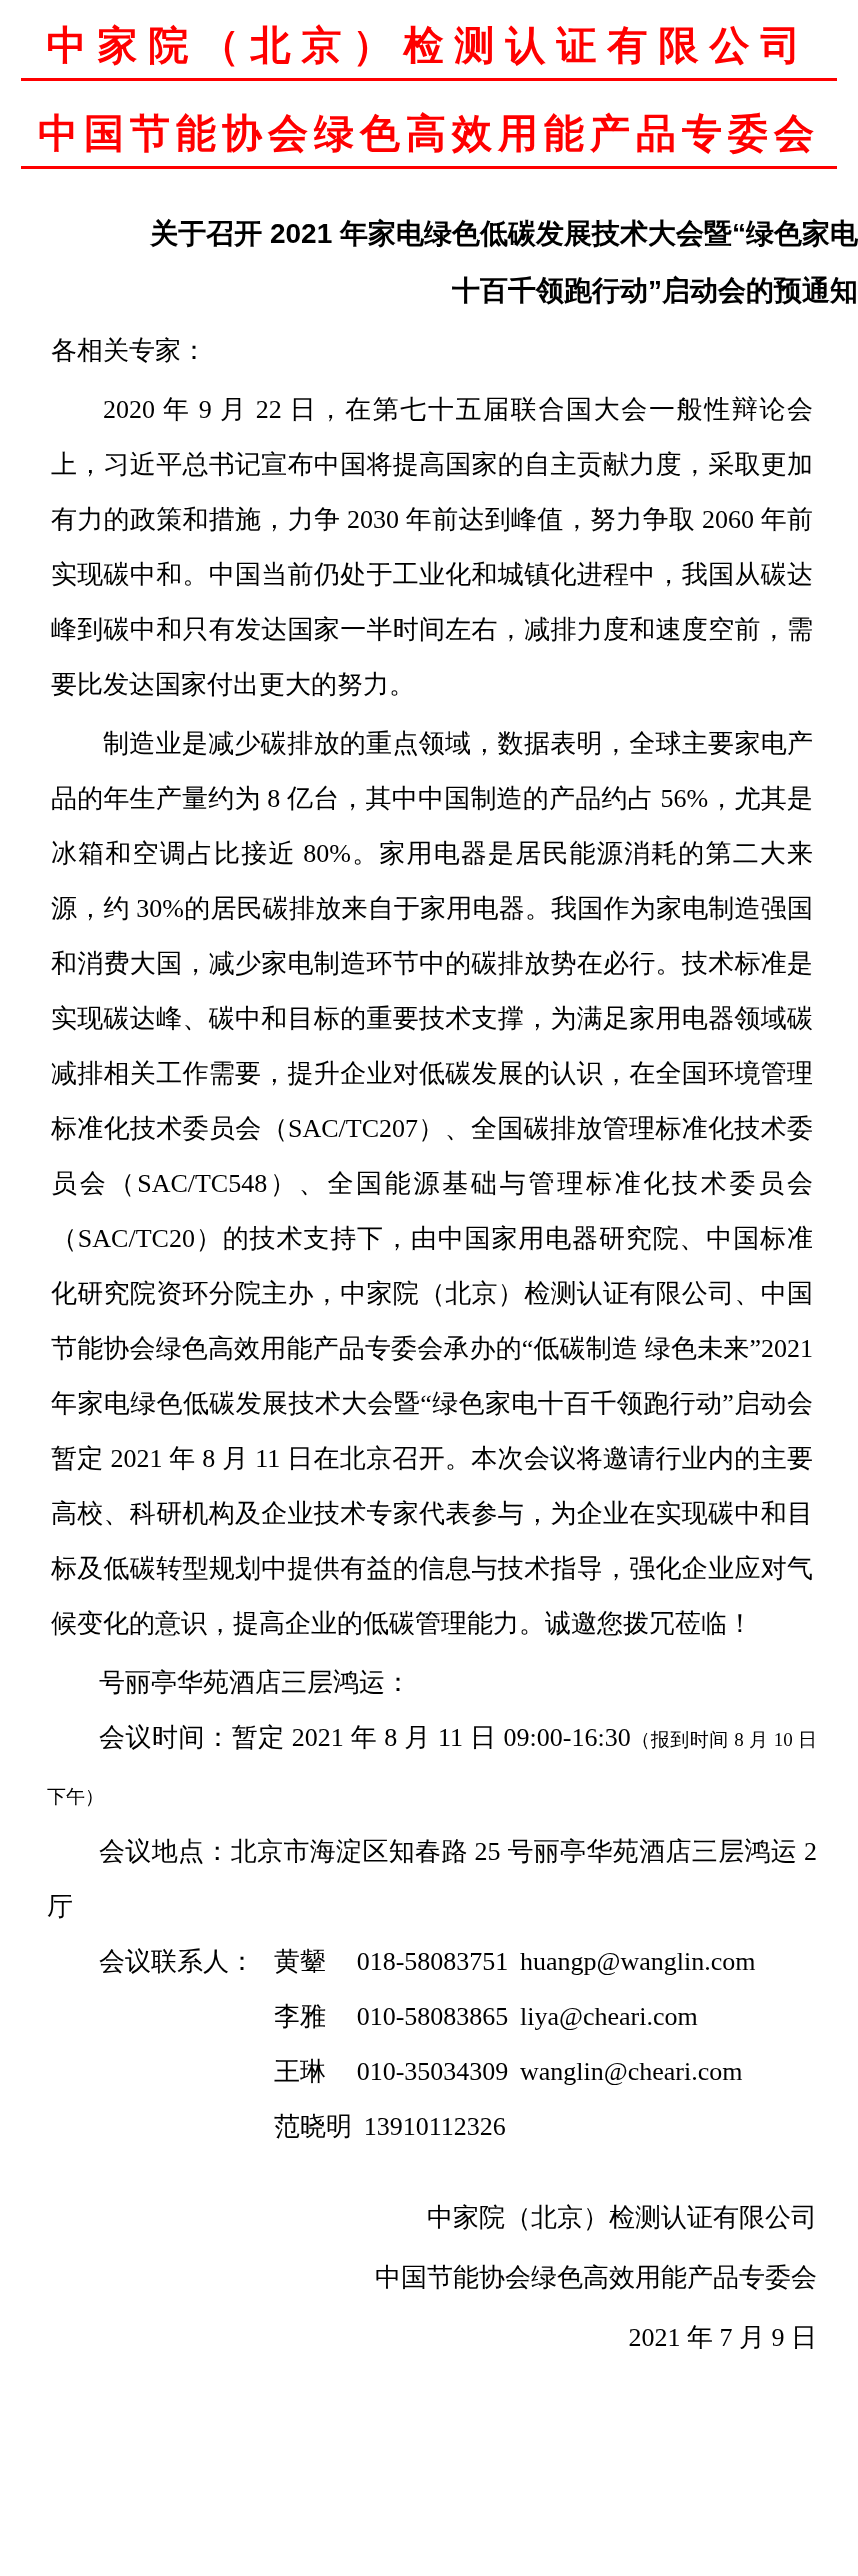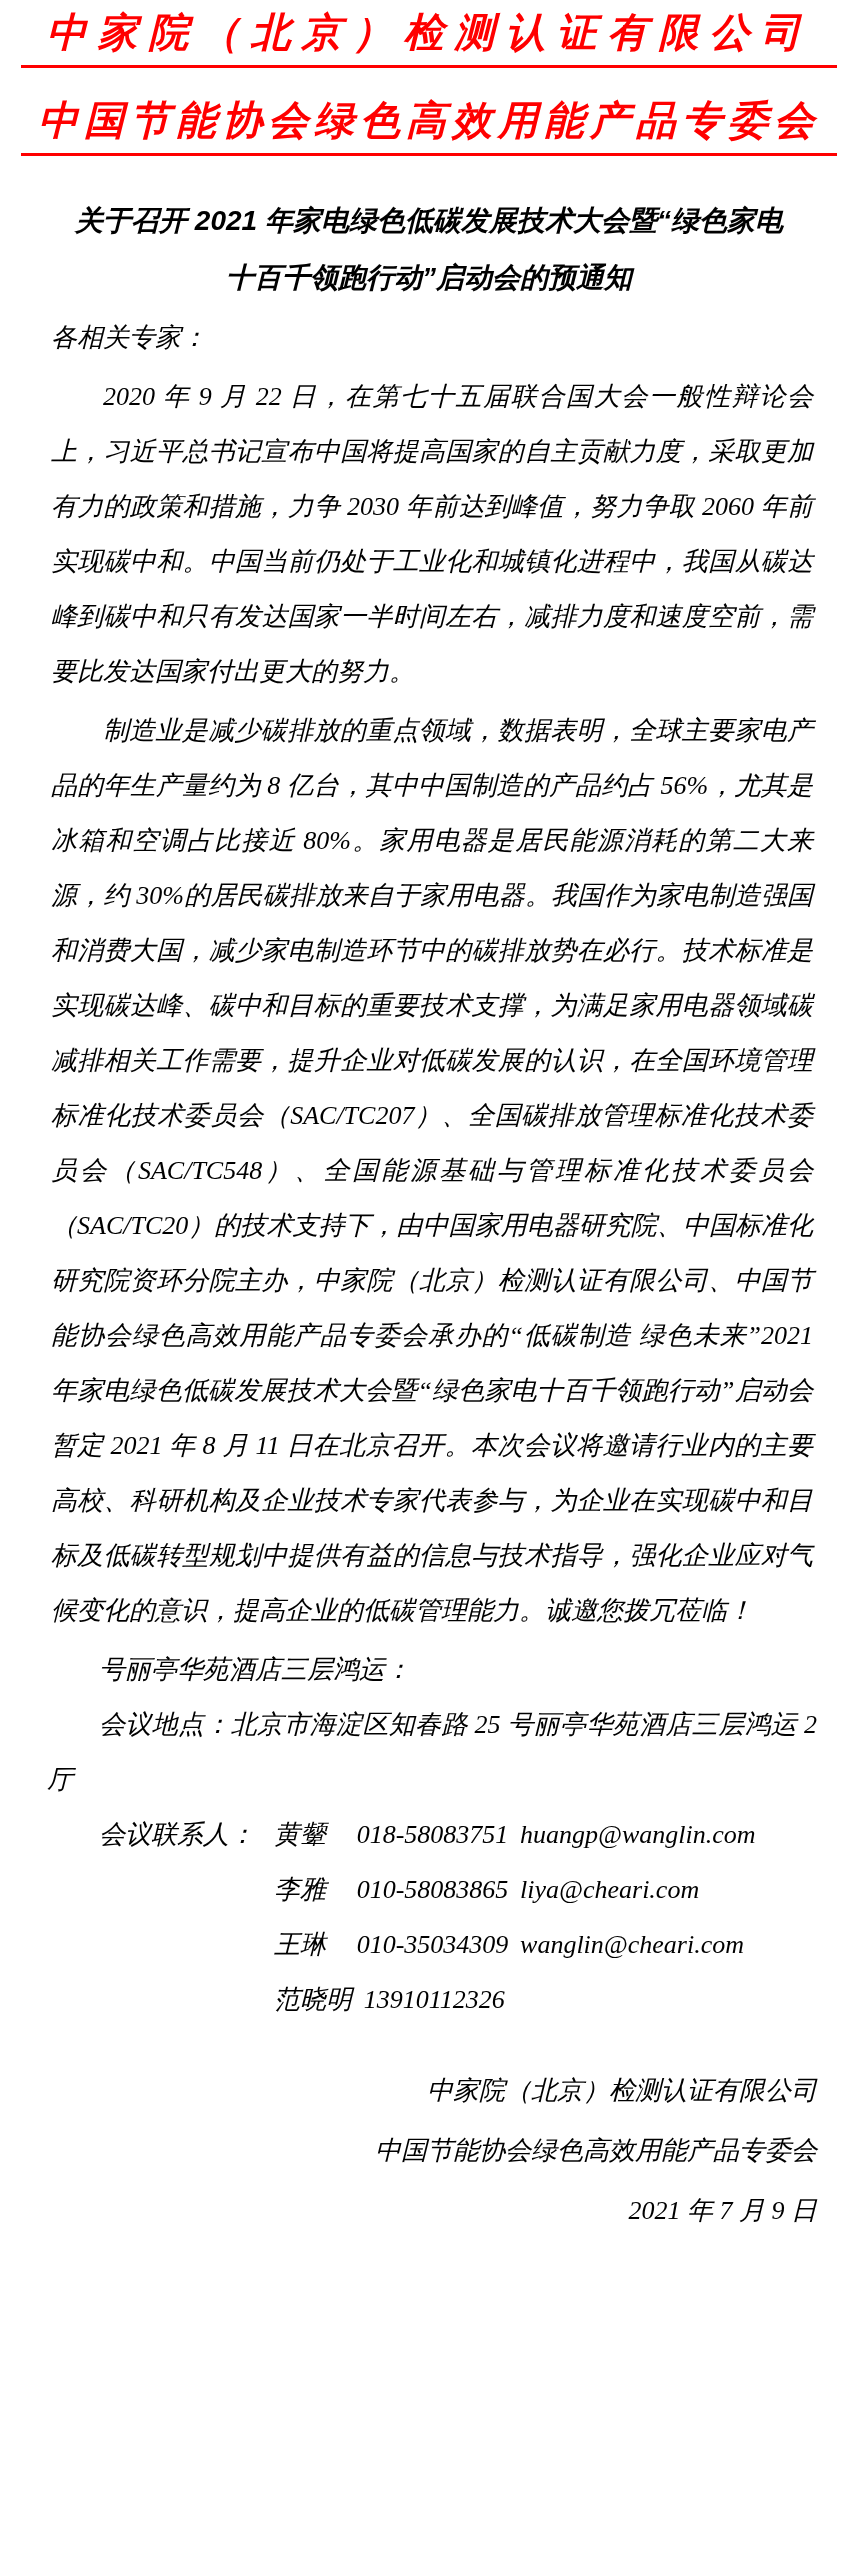--- a/index.html
+++ b/index.html
@@ -12,23 +12,22 @@
     height: 2576px;
     overflow: hidden;
     box-sizing: border-box;
     font-family: "Liberation Serif", serif;
     color: #000000;
   }
   .page {
     box-sizing: border-box;
     width: 858px;
     height: 2349px;
-    padding-top: 7px;
+    padding-top: 20px;
     overflow: hidden;
-    font-style: italic;
   }
   
   .letterhead {
     margin: 0 21.4px;
   }
   .letterhead-line {
     font-family: "Liberation Sans", sans-serif;
     font-weight: bold;
     color: #FF0000;
     text-align: center;
@@ -45,21 +44,21 @@
   .letterhead-line.second {
     letter-spacing: 6px;
   }
   
   .doc-title {
     margin-top: 36px;
     font-family: "Liberation Sans", sans-serif;
     font-weight: bold;
     font-size: 28px;
     line-height: 57px;
-    text-align: center;
+    text-align: right;
   }
   
   .content {
     margin: 0 41px 0 47px;
     font-size: 26px;
     line-height: 55px;
     text-align: justify;
   }
   .salutation {
     margin-top: 12px;
@@ -117,20 +116,23 @@
   <div class="content">
 
     <p class="para salutation" style="text-indent:0;">各相关专家：</p>
 
     <p class="para">2020 年 9 月 22 日，在第七十五届联合国大会一般性辩论会上，习近平总书记宣布中国将提高国家的自主贡献力度，采取更加有力的政策和措施，力争 2030 年前达到峰值，努力争取 2060 年前实现碳中和。中国当前仍处于工业化和城镇化进程中，我国从碳达峰到碳中和只有发达国家一半时间左右，减排力度和速度空前，需要比发达国家付出更大的努力。</p>
 
     <p class="para">制造业是减少碳排放的重点领域，数据表明，全球主要家电产品的年生产量约为 8 亿台，其中中国制造的产品约占 56%，尤其是冰箱和空调占比接近 80%。家用电器是居民能源消耗的第二大来源，约 30%的居民碳排放来自于家用电器。我国作为家电制造强国和消费大国，减少家电制造环节中的碳排放势在必行。技术标准是实现碳达峰、碳中和目标的重要技术支撑，为满足家用电器领域碳减排相关工作需要，提升企业对低碳发展的认识，在全国环境管理标准化技术委员会（SAC/TC207）、全国碳排放管理标准化技术委员会（SAC/TC548）、全国能源基础与管理标准化技术委员会（SAC/TC20）的技术支持下，由中国家用电器研究院、中国标准化研究院资环分院主办，中家院（北京）检测认证有限公司、中国节能协会绿色高效用能产品专委会承办的“低碳制造 绿色未来”2021 年家电绿色低碳发展技术大会暨“绿色家电十百千领跑行动”启动会暂定 2021 年 8 月 11 日在北京召开。本次会议将邀请行业内的主要高校、科研机构及企业技术专家代表参与，为企业在实现碳中和目标及低碳转型规划中提供有益的信息与技术指导，强化企业应对气候变化的意识，提高企业的低碳管理能力。诚邀您拨冗莅临！</p>
 
     <p class="detail-line">号丽亭华苑酒店三层鸿运：</p>
 
+    <p class="detail-line">
+      <span>会议时间：</span><span>暂定 2021 年 8 月 11 日 09:00-16:30</span><span class="time-note">（报到时间 8 月 10 日下午）</span>
+    </p>
 
     <p class="detail-line">
       <span>会议地点：</span><span>北京市海淀区知春路 25 号丽亭华苑酒店三层鸿运 2 厅</span>
     </p>
 
     <p class="contact-line">
       <span>会议联系人：</span><span class="sp">黄颦</span><span class="sp">018-58083751</span><span>huangp@wanglin.com</span>
     </p>
 
     <p class="contact-cont">

